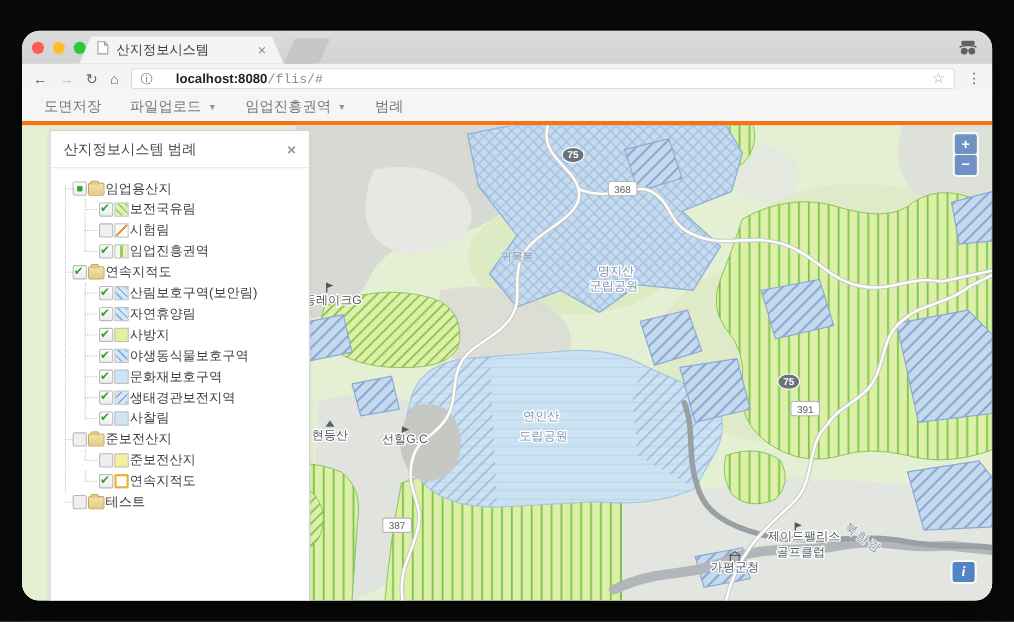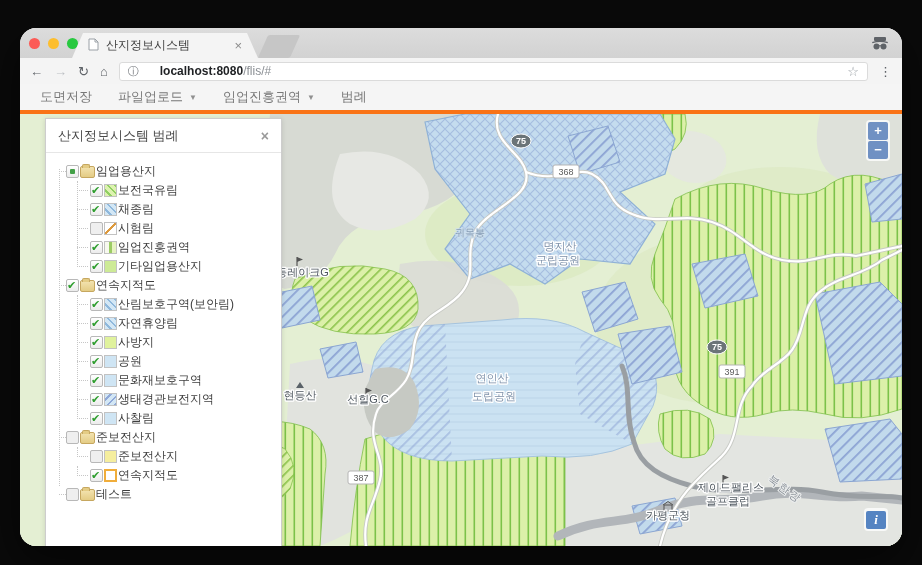--- a/index.html
+++ b/index.html
@@ -25,21 +25,21 @@
 
   
   .addrbar { height:26px; background:#f4f4f4; display:flex; align-items:center;
              padding:0 10px; gap:11px; }
   .navic { font-size:13px; color:#5f6368; line-height:1; }
   .navic.disabled { color:#bcbfc3; }
   .omnibox { flex:1; height:19px; background:#fff; border:1px solid #dbdbdb; border-radius:3px;
              display:flex; align-items:center; gap:6px; padding:0 8px; font-size:12px; }
   .url-info { color:#6f7378; font-size:11px; }
   .url-host { color:#1f2124;margin-left:15px; }
-  .url-path { color:#8b8f94; }
+  .url-path { color:#8b8f94;font-family:Liberation Mono, monospace; }
   .star { margin-left:auto; color:#9aa0a6; font-size:13px; }
   .kebab { color:#5f6368; font-size:13px; letter-spacing:0; }
 
   
   .appbar { height:30px; background:#f5f5f5; border-bottom:4px solid #f97316;
             display:flex; align-items:center; gap:26px; padding:0 20px;
             font-size:13px; color:#787878; }
   .menu-item { display:flex; align-items:center; gap:6px; cursor:default; }
   .caret { font-size:8px; color:#909090; }
 
@@ -323,38 +323,28 @@
         <span class="folder"></span>
         <span class="nlabel">임업용산지</span>
       </div>
       <div class="children">
         <div class="row lrow">
           <span class="cb checked"></span>
           <span class="sw sw-green-hatch"></span>
           <span class="nlabel">보전국유림</span>
         </div>
         <div class="row lrow">
-          <span class="cb checked"></span>
-          <span class="sw sw-blue-hatch"></span>
-          <span class="nlabel">채종림</span>
-        </div>
-        <div class="row lrow">
           <span class="cb unchecked"></span>
           <span class="sw sw-orange-diag"></span>
           <span class="nlabel">시험림</span>
         </div>
         <div class="row lrow">
           <span class="cb checked"></span>
           <span class="sw sw-green-vert"></span>
           <span class="nlabel">임업진흥권역</span>
-        </div>
-        <div class="row lrow">
-          <span class="cb checked"></span>
-          <span class="sw sw-green-solid"></span>
-          <span class="nlabel">기타임업용산지</span>
         </div>
       </div>
 
       <div class="row grow">
         <span class="cb checked"></span>
         <span class="folder"></span>
         <span class="nlabel">연속지적도</span>
       </div>
       <div class="children">
         <div class="row lrow">
@@ -367,22 +357,22 @@
           <span class="sw sw-blue-hatch"></span>
           <span class="nlabel">자연휴양림</span>
         </div>
         <div class="row lrow">
           <span class="cb checked"></span>
           <span class="sw sw-lime-solid"></span>
           <span class="nlabel">사방지</span>
         </div>
         <div class="row lrow">
           <span class="cb checked"></span>
-          <span class="sw sw-blue-solid"></span>
-          <span class="nlabel">공원</span>
+          <span class="sw sw-blue-hatch"></span>
+          <span class="nlabel">야생동식물보호구역</span>
         </div>
         <div class="row lrow">
           <span class="cb checked"></span>
           <span class="sw sw-blue-solid"></span>
           <span class="nlabel">문화재보호구역</span>
         </div>
         <div class="row lrow">
           <span class="cb checked"></span>
           <span class="sw sw-blue-backslash"></span>
           <span class="nlabel">생태경관보전지역</span>

